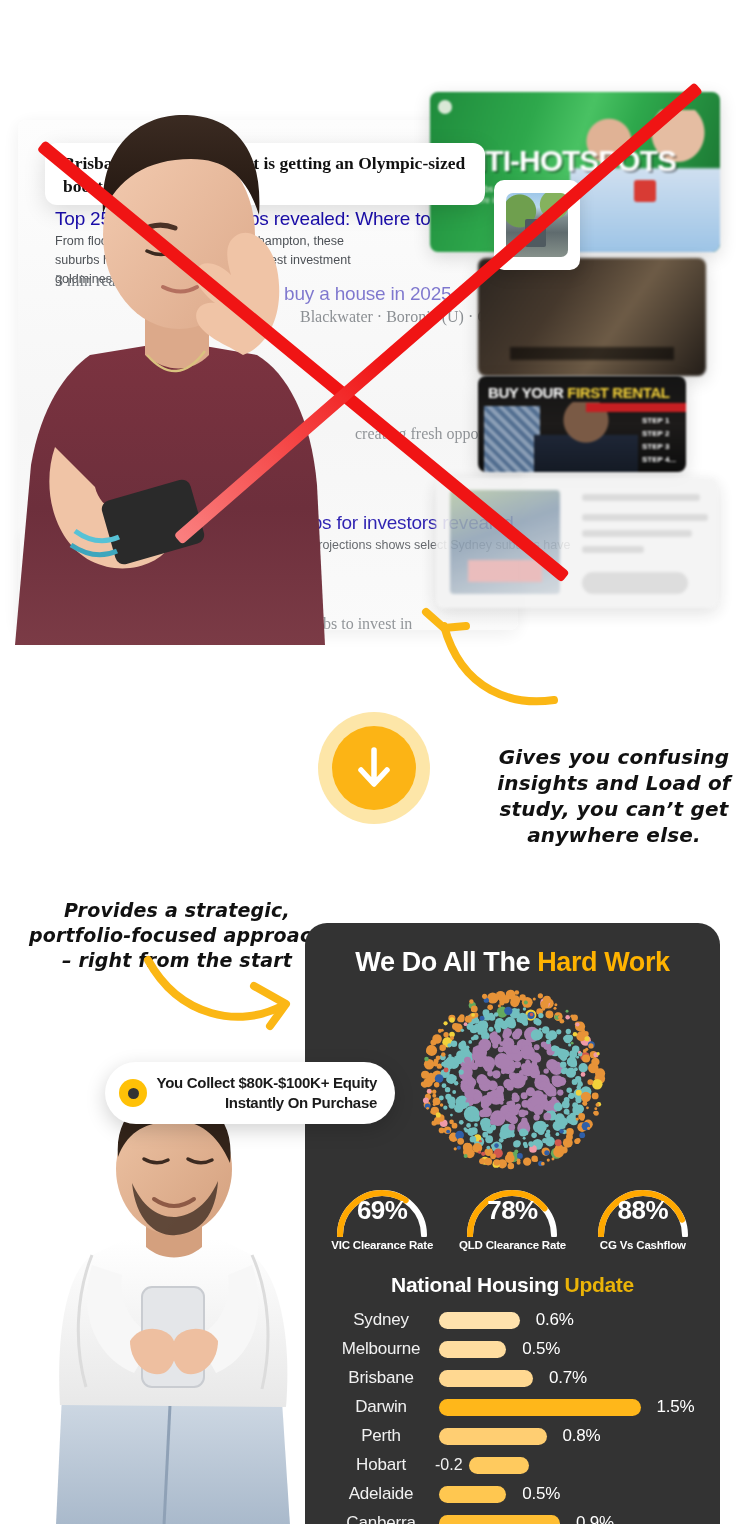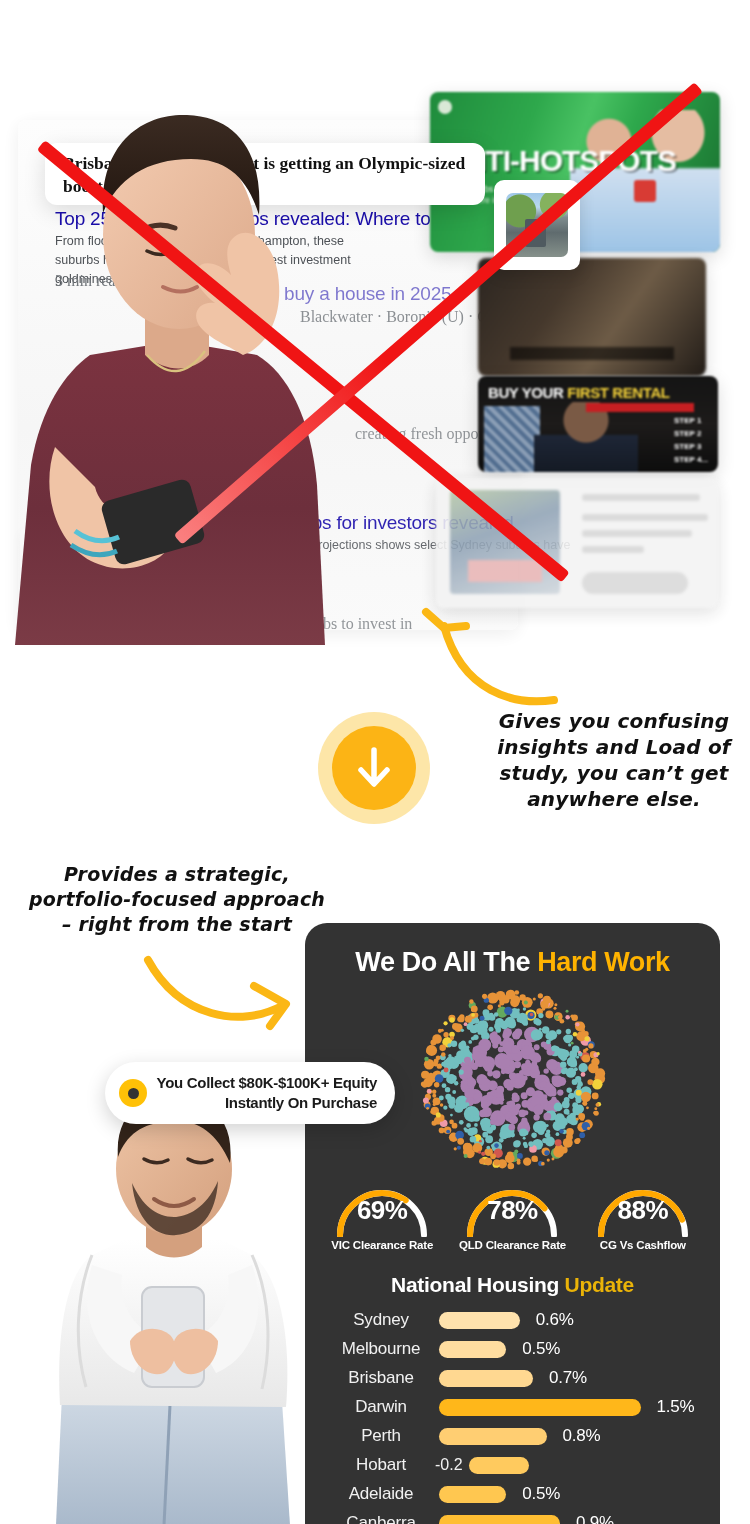--- a/index.html
+++ b/index.html
@@ -110,21 +110,21 @@
     left:478px; top:258px; width:228px; height:118px;
     background:linear-gradient(125deg,#2b2520 0%,#45382c 35%,#6d5b46 60%,#231d18 100%);
     filter:blur(1.4px);
   }
   .vid-hands .barline{
     position:absolute; left:14%; bottom:16px; width:72%; height:13px;
     background:rgba(0,0,0,.55);
   }
 
   .vid-rental{
-    left:478px; top:376px; width:240px; height:96px;
+    left:478px; top:376px; width:208px; height:96px;
     background:linear-gradient(180deg,#141414 0%,#1d1b1a 50%,#0d0d0d 100%);
     filter:blur(.9px);
     padding-left:20px;
   }
   .vid-rental .t1{
     position:absolute; left:10px; top:8px; font-weight:bold; font-size:15px;
     color:#fff; letter-spacing:-.4px;
   }
   .vid-rental .t2{ color:#f5d33a; }
   .vid-rental .redbar{
@@ -203,21 +203,21 @@
   }
   .down-circle .inner{
     width:84px; height:84px; border-radius:50%; background:#fcb415;
     display:flex; align-items:center; justify-content:center;
   }
 
   .hand-note{
     position:absolute;
     font-family:"DejaVu Sans", sans-serif;
     font-weight:bold; font-style:italic;
-    color:#111; letter-spacing:.2px;
+    color:#111; letter-spacing:.2px;margin-top:36px;
   }
   #note-confusing{
     left:488px; top:708px; width:252px; font-size:20px; line-height:26px;
     text-align:center;
   }
   #note-strategic{
     left:22px; top:862px; width:310px; font-size:19px; line-height:25px;
     text-align:center;
   }
 

